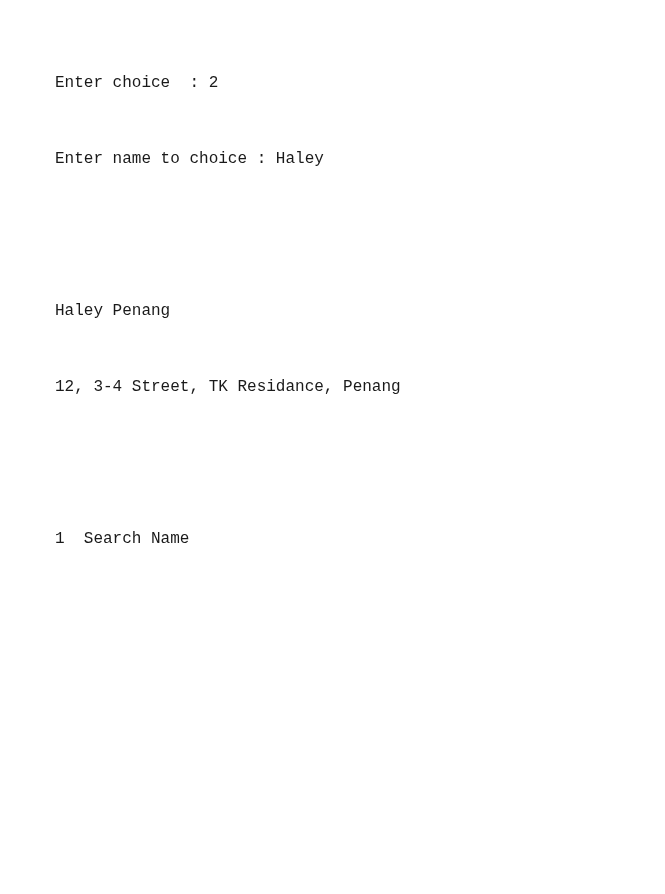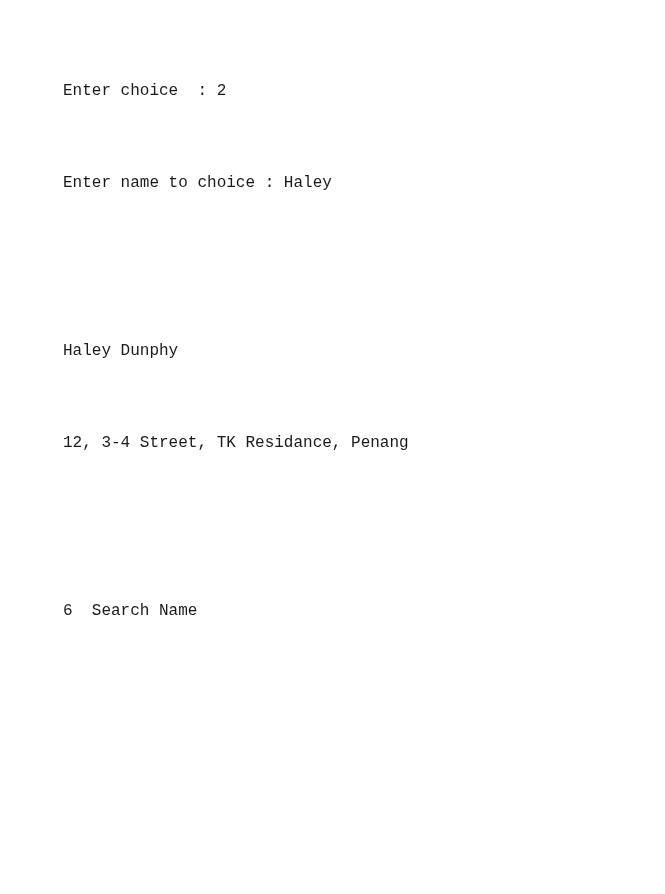--- a/index.html
+++ b/index.html
@@ -18,40 +18,40 @@
       min-height: 894px;
     }
 
     .terminal-output {
       line-height: 1.6;
       white-space: pre;
     }
 
     .line {
       display: block;
-      margin: 8px;
+      margin: 0;
       line-height: 1.55;
     }
 
     .blank {
       display: block;
       height: 1.55em;
     }
   </style>
 </head>
 <body>
 
 <div class="terminal-output">
   <span class="line">Enter choice  : 2</span>
   <span class="line">Enter name to choice : Haley</span>
   <span class="blank"></span>
-  <span class="line">Haley Dunphy</span>
+  <span class="line">Haley Penang</span>
   <span class="line">12, 3-4 Street, TK Residance, Penang</span>
   <span class="blank"></span>
-  <span class="line">6  Search Name</span>
+  <span class="line">1  Search Name</span>
   
   
   
   
   
   
   
   
   
   

